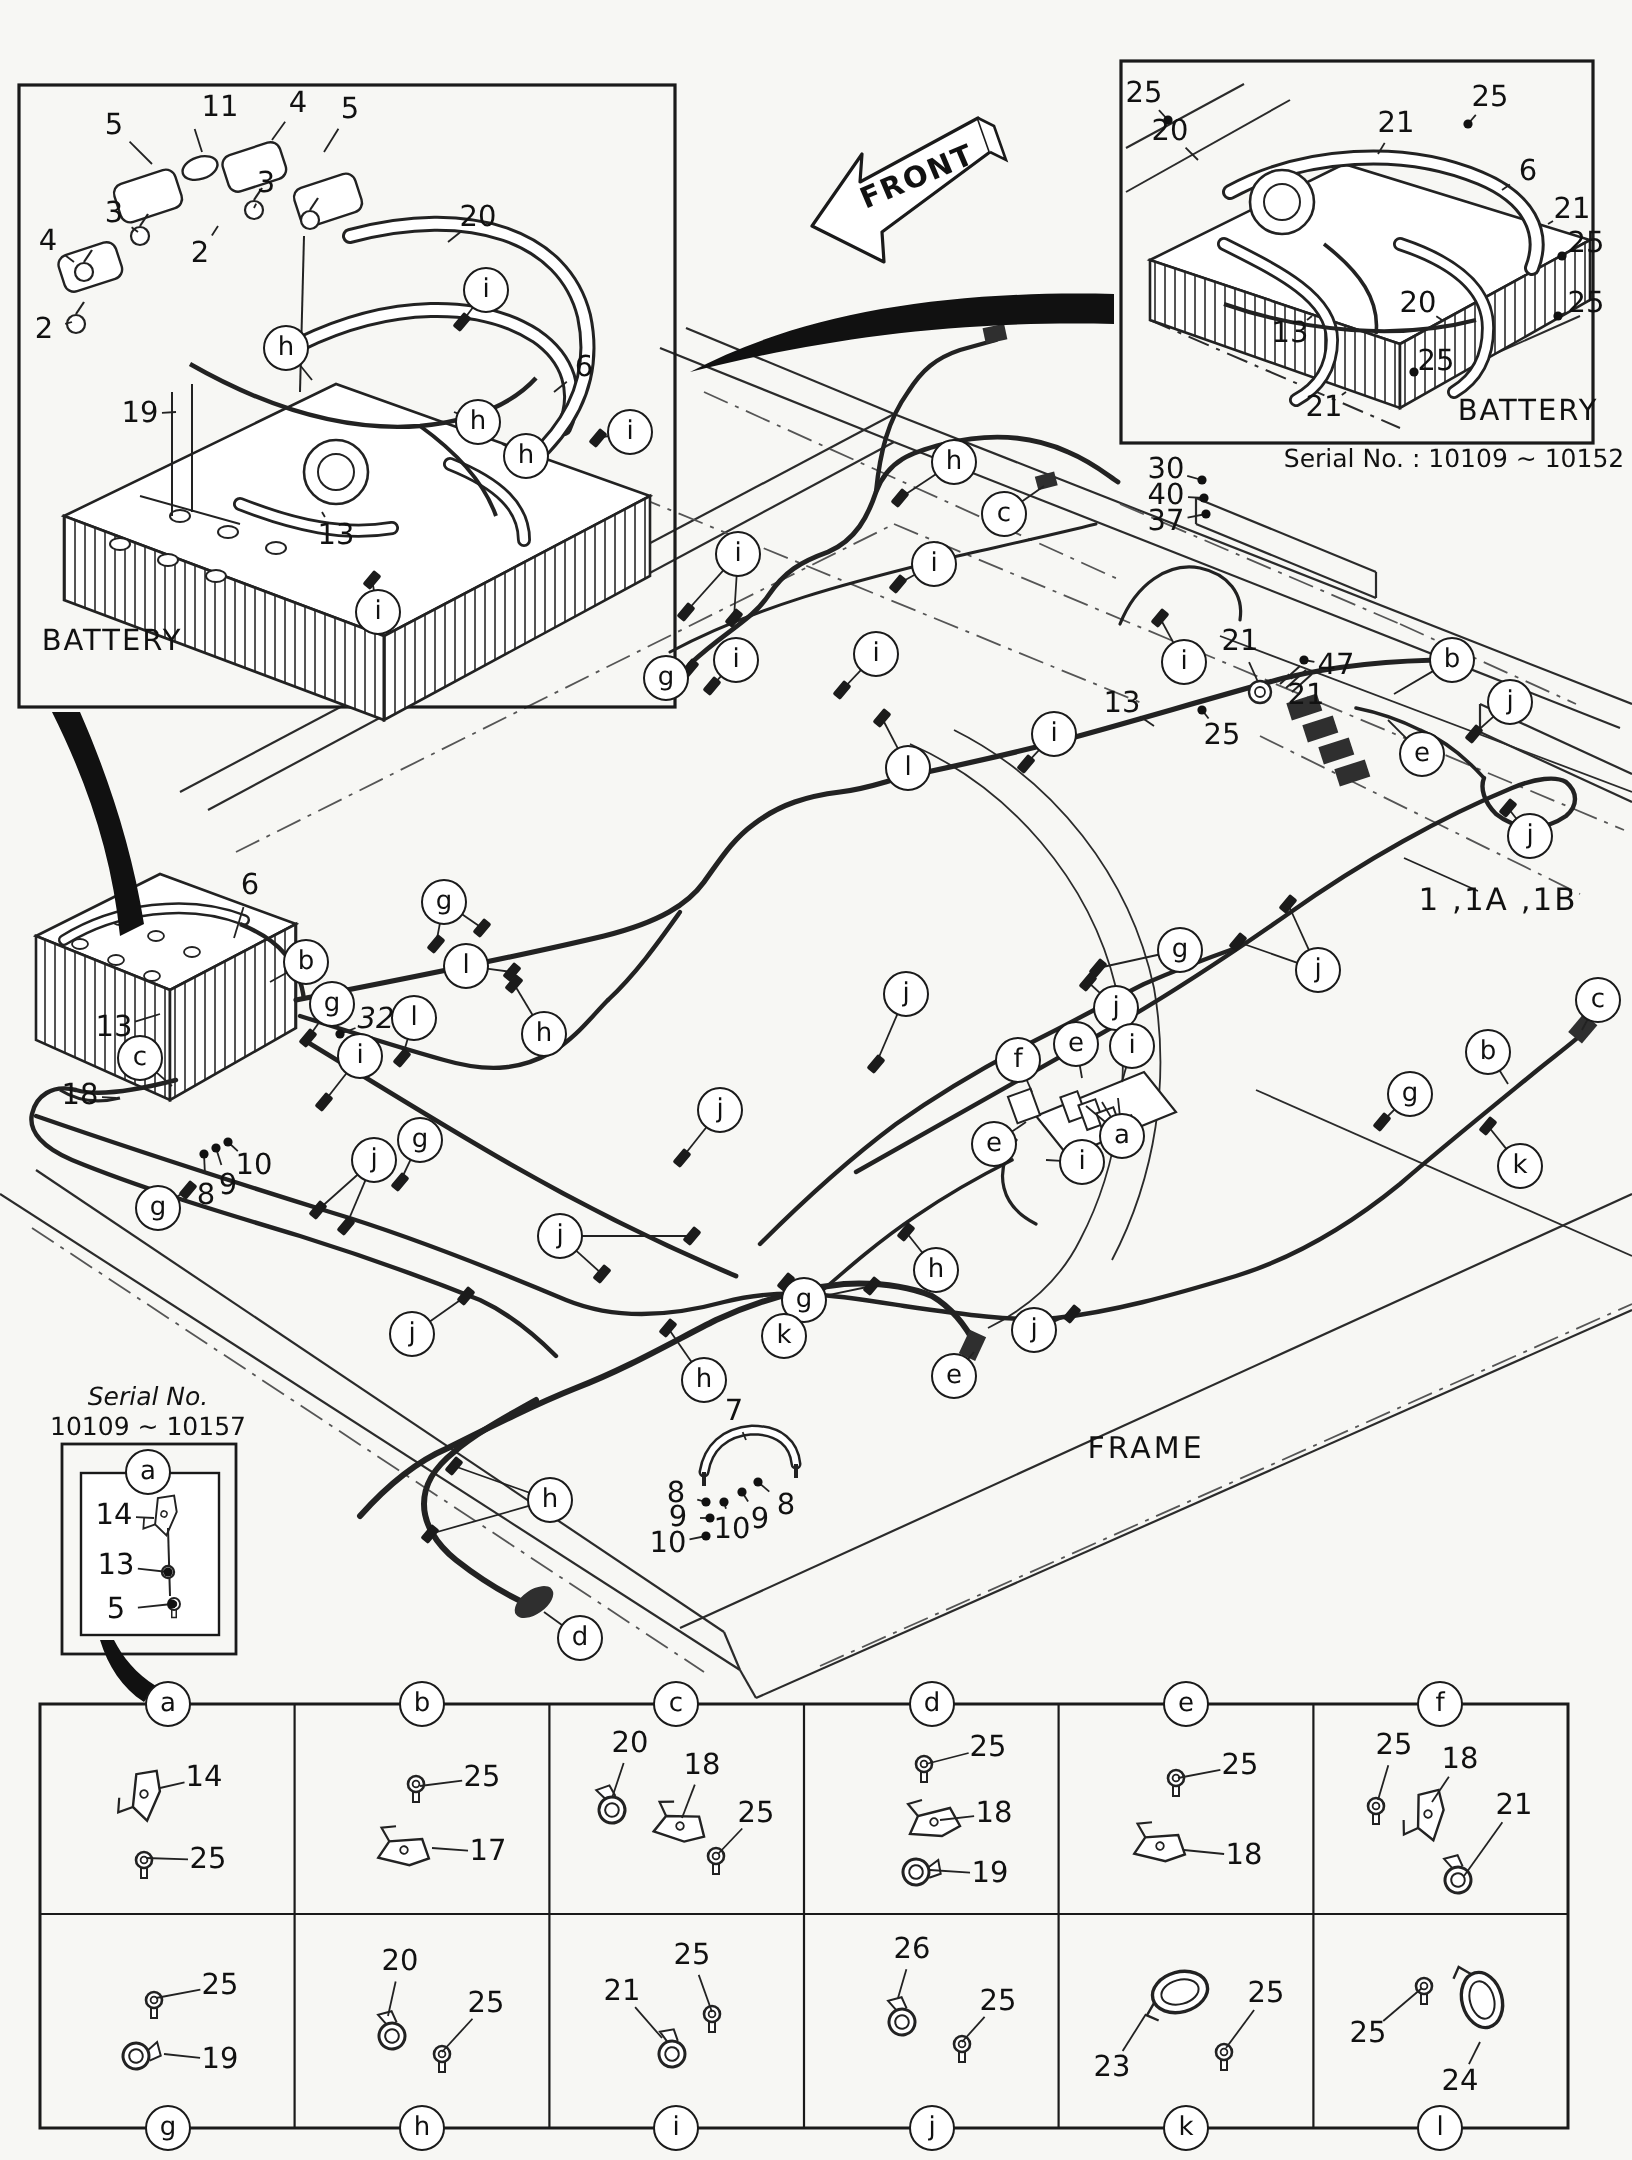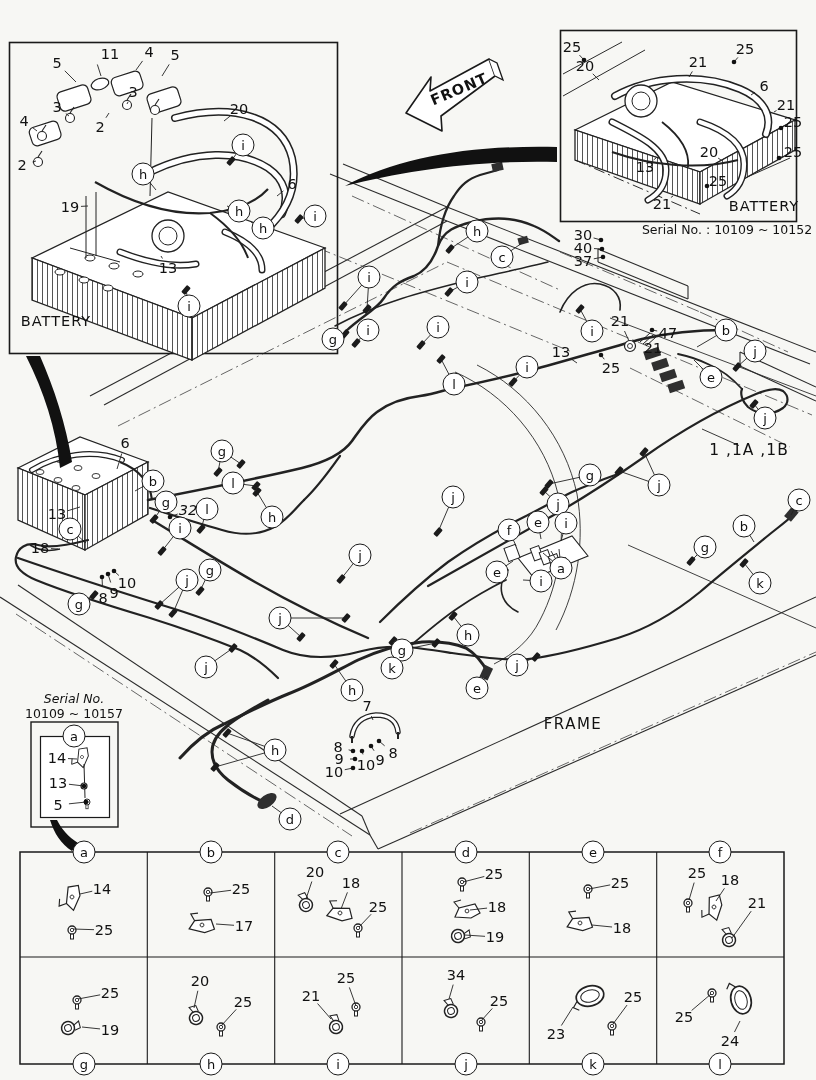--- a/index.html
+++ b/index.html
@@ -650,21 +650,21 @@
     <div class="co" style="left: 84px; top: 1064px;">g</div>
     <div class="num" style="left: 110px; top: 993px;">25</div>
     <div class="num" style="left: 110px; top: 1030px;">19</div>
     <div class="co" style="left: 211px; top: 1064px;">h</div>
     <div class="num" style="left: 200px; top: 981px;">20</div>
     <div class="num" style="left: 243px; top: 1002px;">25</div>
     <div class="co" style="left: 338px; top: 1064px;">i</div>
     <div class="num" style="left: 346px; top: 978px;">25</div>
     <div class="num" style="left: 311px; top: 996px;">21</div>
     <div class="co" style="left: 466px; top: 1064px;">j</div>
-    <div class="num" style="left: 456px; top: 975px;">34</div>
+    <div class="num" style="left: 456px; top: 975px;">26</div>
     <div class="num" style="left: 499px; top: 1001px;">25</div>
     <div class="co" style="left: 593px; top: 1064px;">k</div>
     <div class="num" style="left: 556px; top: 1034px;">23</div>
     <div class="num" style="left: 633px; top: 997px;">25</div>
     <div class="co" style="left: 720px; top: 1064px;">l</div>
     <div class="num" style="left: 684px; top: 1017px;">25</div>
     <div class="num" style="left: 730px; top: 1041px;">24</div>
 
 </div>
 

